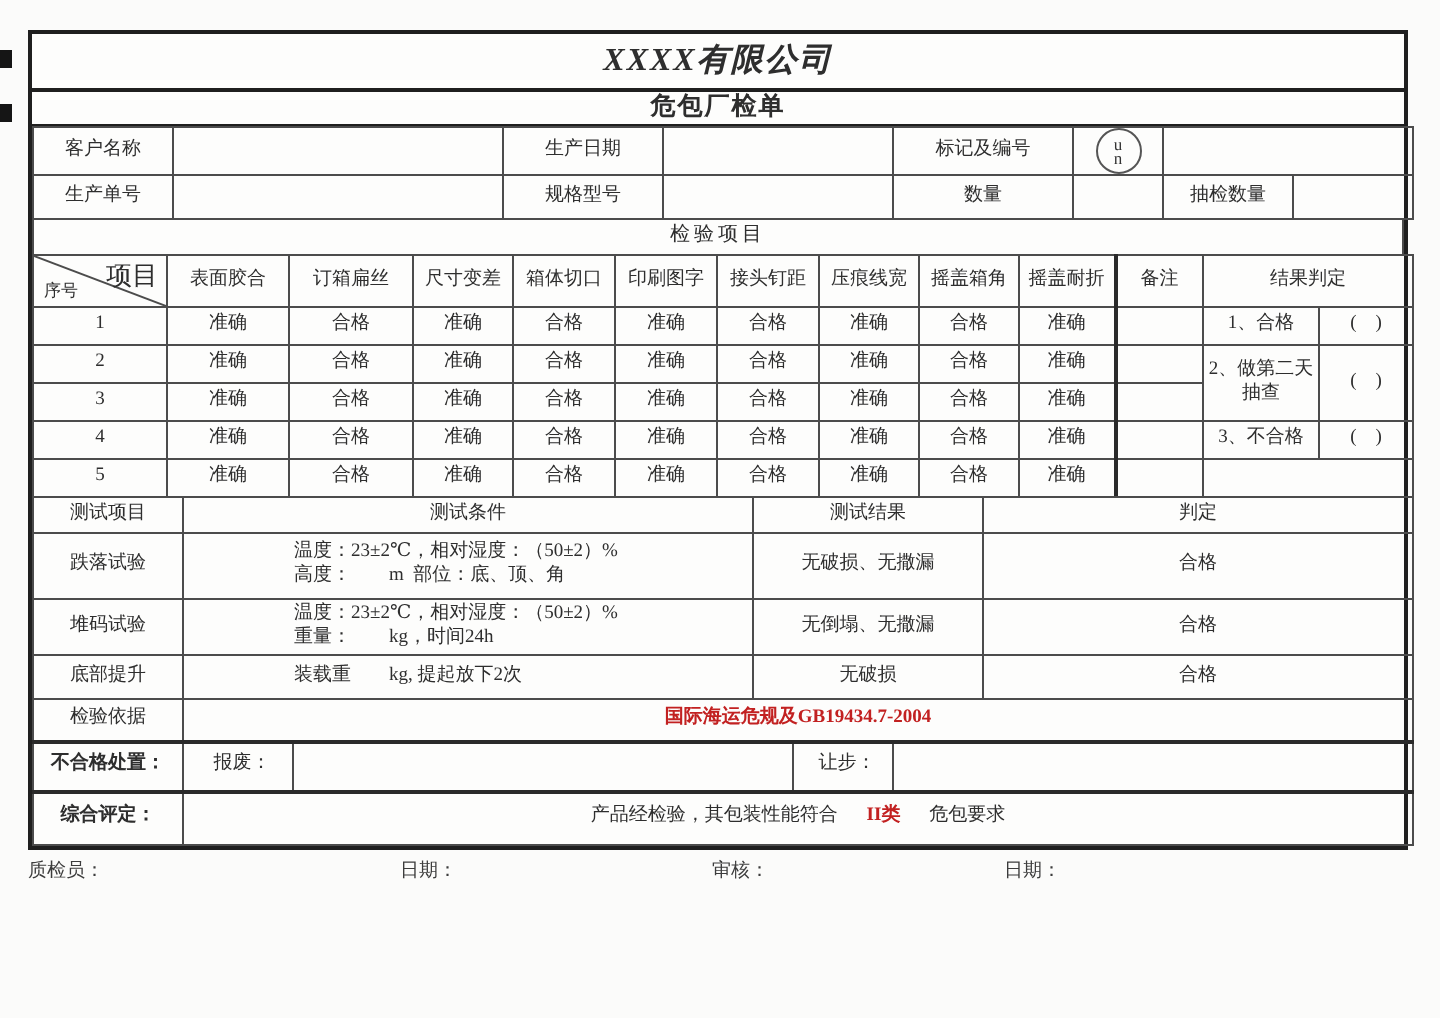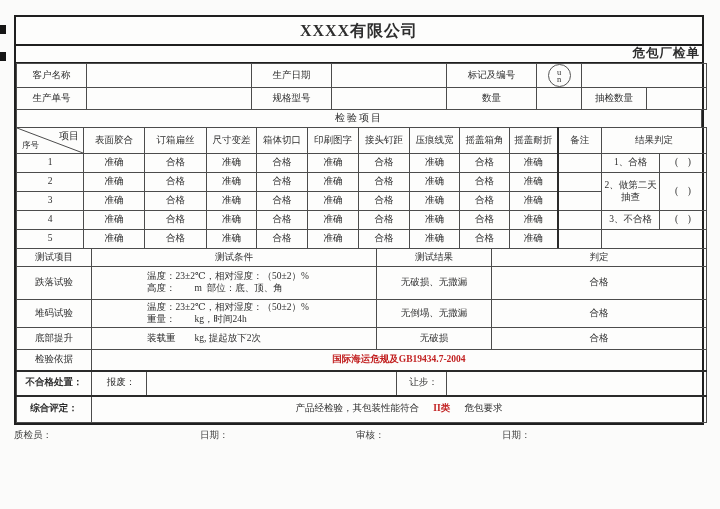--- a/index.html
+++ b/index.html
@@ -14,33 +14,33 @@
     border:2px solid #1f1f1f;background:#fdfdfc;box-sizing:border-box;
   }
   table{border-collapse:collapse;table-layout:fixed;width:100%;}
   table + table{margin-top:-1px;}
   td{
     border:1px solid #4c4c4c;text-align:center;vertical-align:middle;
     font-size:9.5px;line-height:1.25;padding:0 2px;overflow:hidden;
     box-sizing:border-box;
   }
   .title-row td{border:0;border-bottom:2px solid #1f1f1f;height:28px;
-    font-size:16px;font-weight:bold;letter-spacing:1px;}
+    font-size:16px;font-weight:bold;letter-spacing:1px;font-style:italic;}
   .subtitle-row td{border:0;border-bottom:2px solid #1f1f1f;height:18px;
-    font-size:12.5px;font-weight:bold;letter-spacing:1px;text-align:right;}
+    font-size:12.5px;font-weight:bold;letter-spacing:1px;}
   .info td{height:24px;margin-top:32px;}
   .info .r2 td{height:22px;}
   .band td{height:18px;font-size:10px;letter-spacing:2px;}
   .insp .hd td{height:26px;}
   .insp .it td{height:19px;}
   .thickL{border-left:2px solid #2a2a2a !important;}
   .thickT{border-top:2px solid #2a2a2a !important;}
   .diag{position:relative;padding:0;}
   .diag svg{position:absolute;left:0;top:0;width:100%;height:100%;}
-  .diag .tr{position:absolute;top:2px;right:4px;font-size:10px;}
+  .diag .tr{position:absolute;top:2px;right:4px;font-size:13px;}
   .diag .bl{position:absolute;bottom:2px;left:5px;font-size:8.5px;}
   .un-cell{padding:0;}
   .un-circle{
     width:21px;height:21px;border:1px solid #555;border-radius:50%;
     margin:0 auto;display:flex;flex-direction:column;align-items:center;
     justify-content:center;font-size:8.5px;line-height:6.5px;color:#333;
   }
   .tests .hd td{height:18px;}
   .cond{text-align:left;padding-left:55px;white-space:pre-wrap;}
   .h33 td{height:33px;}

